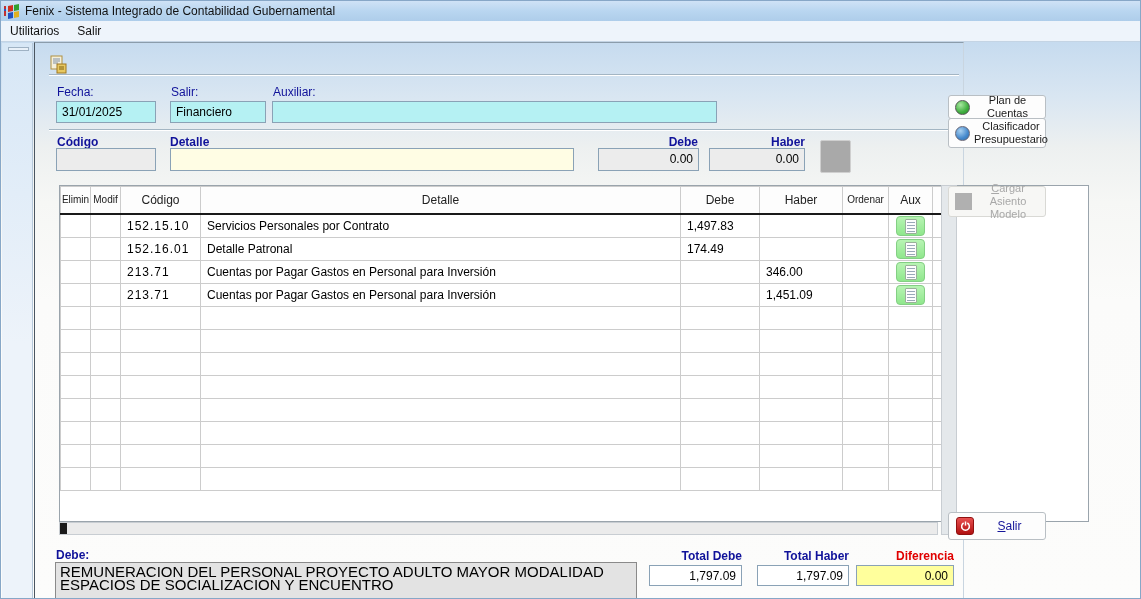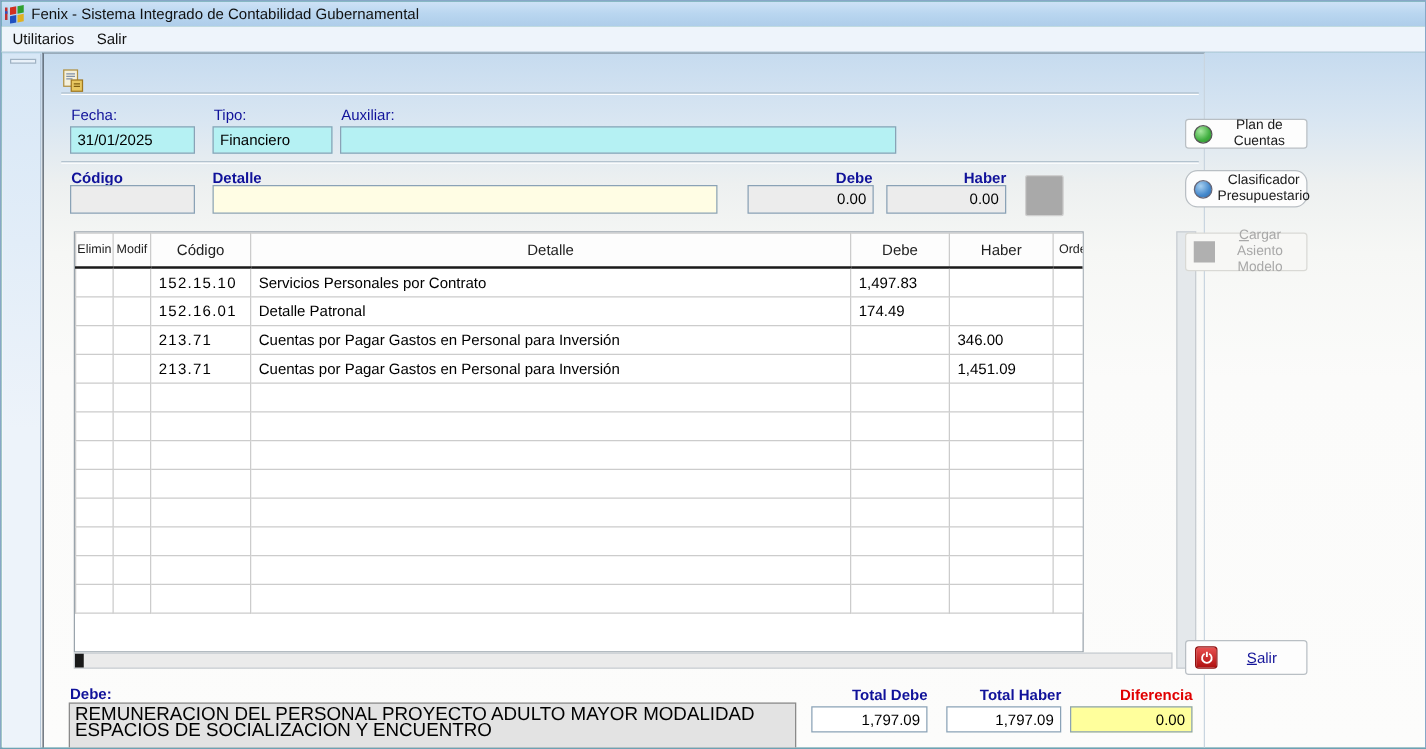--- a/index.html
+++ b/index.html
@@ -44,21 +44,21 @@
   .cyan   { background:#b5f1f3; }
   .cream  { background:#fffde4; }
   .grayf  { background:#ececec; text-align:right; }
   .yellow { background:#ffff9c; text-align:right; font-weight:bold;}
   .whitef { background:#ffffff; text-align:right; }
 
   .graybtn { position:absolute; left:785px; top:97px; width:31px; height:33px;
     background:#a9a9a9; border:1px solid #cfcfcf; border-radius:2px; }
 
   
-  .gridwrap { position:absolute; left:24px; top:142px; width:808px; height:337px;
+  .gridwrap { position:absolute; left:24px; top:142px; width:1030px; height:337px;
     background:#fff; border:1px solid #9aa4ac; overflow:hidden; }
   table.grid { border-collapse:collapse; table-layout:fixed; width:884px; }
   table.grid th { font-weight:normal; font-size:12px; color:#222; background:#fdfdfd;
     border:1px solid #cccccc; border-bottom:2px solid #1a1a1a; height:27px; text-align:center; }
   table.grid th.sm { font-size:10px; }
   table.grid td { border:1px solid #cccccc; height:23px; font-size:12px; color:#000;
     padding:1px 6px; overflow:hidden; white-space:nowrap; background:#fff; }
   td.code { letter-spacing:1px; }
   td.num  { }
   td.auxc { text-align:center; padding:1px 2px; }
@@ -133,21 +133,21 @@
         <line x1="4" y1="6" x2="11" y2="6" stroke="#8090a8"></line>
         <line x1="4" y1="8" x2="9" y2="8" stroke="#8090a8"></line>
         <rect x="8" y="9" width="9" height="9" fill="#e8c860" stroke="#a07820"></rect>
         <line x1="10" y1="12" x2="15" y2="12" stroke="#806010"></line>
         <line x1="10" y1="14" x2="15" y2="14" stroke="#806010"></line>
       </svg>
 
       <div class="groove" style="left:14px; top:31px; width:910px;"></div>
 
       <span class="lbl" style="left:22px; top:42px;">Fecha:</span>
-      <span class="lbl" style="left:136px; top:42px;">Tipo:</span>
+      <span class="lbl" style="left:136px; top:42px;">Salir:</span>
       <span class="lbl" style="left:238px; top:42px;">Auxiliar:</span>
 
       <div class="field cyan" style="left:21px; top:58px; width:100px; height:22px;">31/01/2025</div>
       <div class="field cyan" style="left:135px; top:58px; width:96px; height:22px;">Financiero</div>
       <div class="field cyan" style="left:237px; top:58px; width:445px; height:22px;"></div>
 
       <div class="groove" style="left:14px; top:86px; width:910px;"></div>
 
       <span class="lblb" style="left:22px; top:92px;">Código</span>
       <span class="lblb" style="left:135px; top:92px;">Detalle</span>
@@ -346,21 +346,21 @@
       <div class="hscroll">
         <div class="hthumb"></div>
       </div>
       <div class="vstrip"></div>
     </div>
 
     <div class="sidebtn" style="top:53px; height:24px;">
       <span class="sphere green"></span>
       <span class="btxt">Plan de Cuentas</span>
     </div>
-    <div class="sidebtn" style="top:94px; height:30px;border-radius:10px;">
+    <div class="sidebtn" style="top:76px; height:30px;">
       <span class="sphere blue"></span>
       <span class="btxt"><span>Clasificador</span><br><span>Presupuestario</span></span>
     </div>
     <div class="sidebtn disabled" style="top:144px; height:31px;">
       <span class="graysq"></span>
       <span class="btxt"><u>C</u><span>argar Asiento</span><br><span>Modelo</span></span>
     </div>
     <div class="sidebtn" style="top:470px; height:28px;">
       <span class="pwr">
         <svg width="11" height="11" viewBox="0 0 12 12">

